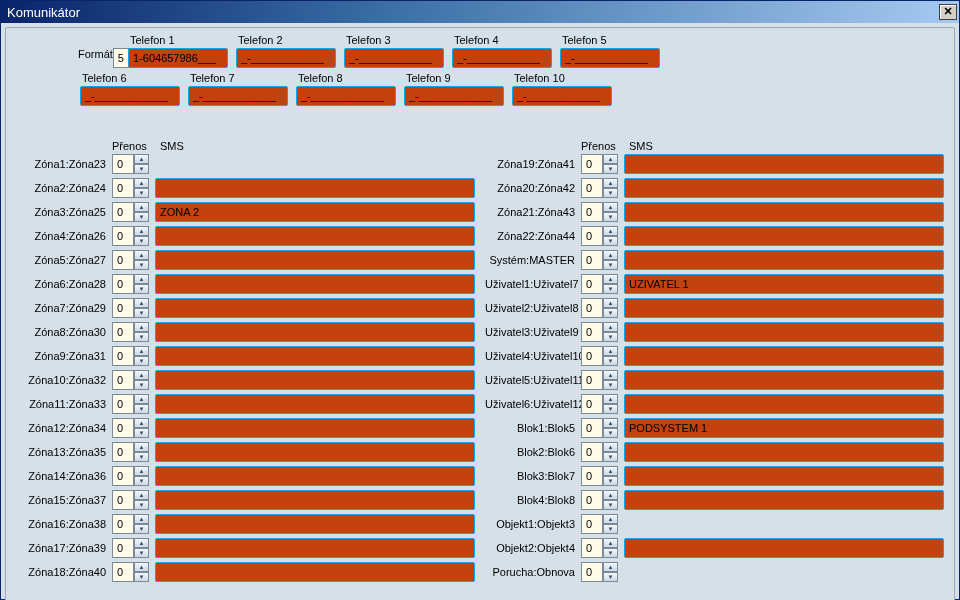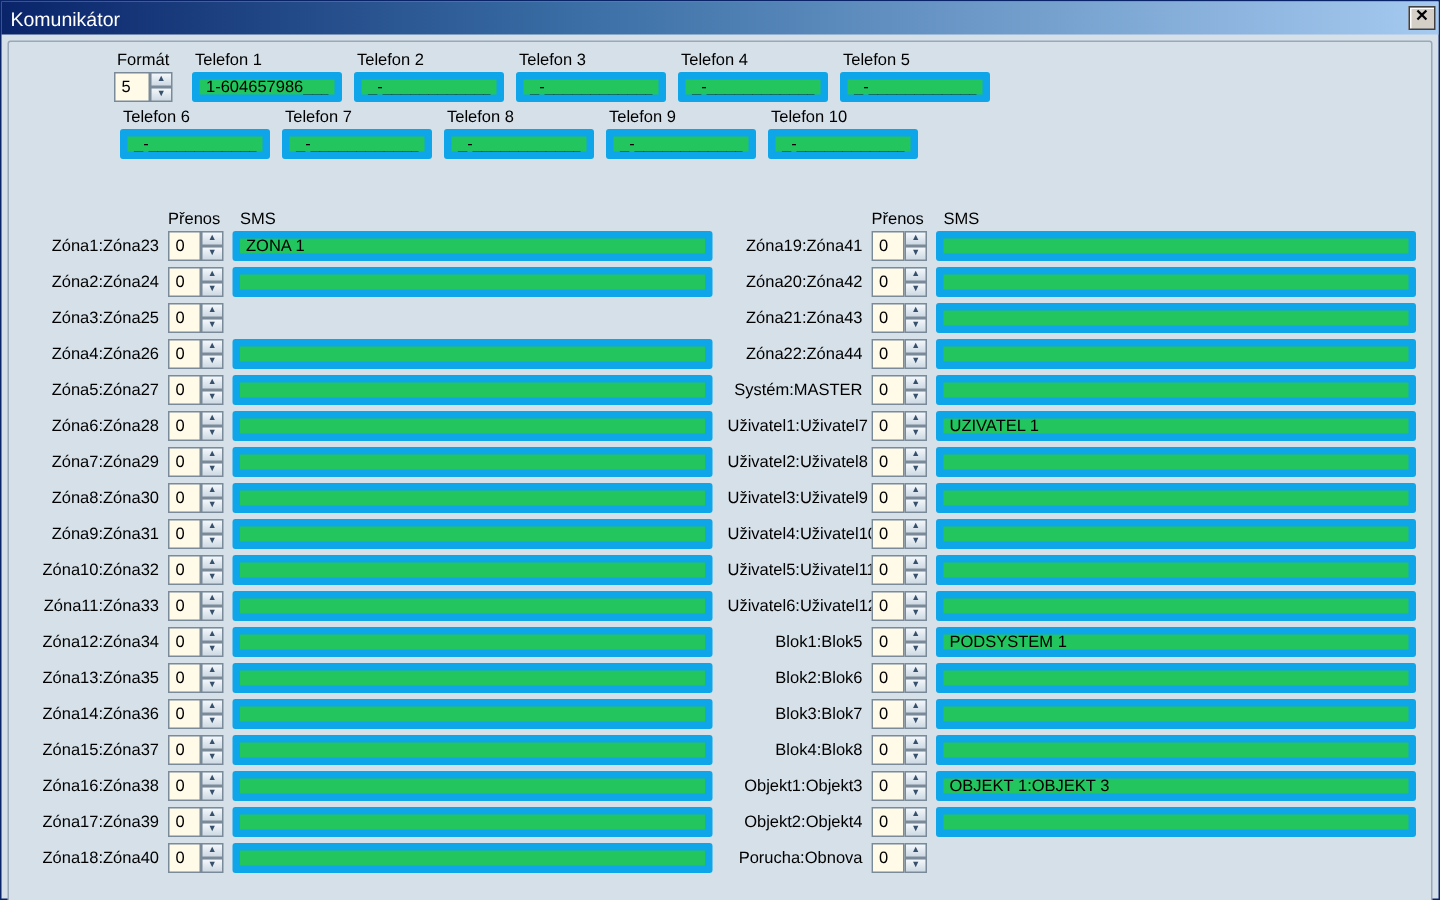--- a/index.html
+++ b/index.html
@@ -20,33 +20,33 @@
   .content {
     padding: 6px 10px 10px 10px;
     height: calc(100% - 22px);
     border: 1px solid #9aa8b8; margin: 4px; background: #d5e0e8;
     border-radius: 2px;
   }
   .top-section { margin-bottom: 10px; }
   .tel-row { display: flex; align-items: flex-end; gap: 8px; margin-bottom: 4px; margin-left: 60px;}
   .tel-col { display: flex; flex-direction: column; width: 100px; }
   .tel-col label, .fmt-col label { font-size: 11px; color: #000; margin-bottom: 2px; padding-left: 2px; }
-  .fmt-col { display: flex; flex-direction: column; width: 44px; }
+  .fmt-col { display: flex; width: 44px; }
   .spin { display: flex; }
   .spin input.num {
     width: 24px; height: 20px; border: 1px solid #7a8a99; background: #fffbe8;
     text-align: left; padding: 0 4px; font-size: 11px;
   }
   .spin .btns { display: flex; flex-direction: column; }
   .spin .btns button {
     width: 15px; height: 10px; border: 1px solid #7a8a99; background: linear-gradient(#f4f8fb,#cdd9e4);
     font-size: 6px; line-height: 6px; padding: 0; cursor: pointer; color: #37506b;
   }
   input.tel, input.sms {
-    height: 20px; border: 5px solid #0ea5e9; background: #22c55e;
+    height: 20px; border: 1px solid #0ea5e9; background: #c2410c;
     padding: 0 4px; font-size: 11px; color: #000;
     border-radius: 2px;
   }
   input.tel { width: 100px; }
   .zones { display: flex; gap: 10px; }
   .zone-col { flex: 1; margin-top: 24px; }
   .zone-header { display: flex; margin-bottom: 2px; font-size: 11px;}
   .zone-header .lbl-spacer { width: 96px; text-align: right; padding-right: 6px; }
   .zone-header .prenos-h { width: 44px; }
   .zone-header .sms-h { flex: 1; padding-left: 4px; }
@@ -131,21 +131,20 @@
           </div>
           <div class="zone-row">
             <div class="lbl">Zóna1:Zóna23</div>
       <div class="spin">
     <input class="num" value="0" style="">
     <div class="btns">
       <button>▲</button>
       <button>▼</button>
     </div>
   </div>
-      <input class="sms" value="ZONA 1" style="">
           </div>
           <div class="zone-row">
             <div class="lbl">Zóna2:Zóna24</div>
       <div class="spin">
     <input class="num" value="0" style="">
     <div class="btns">
       <button>▲</button>
       <button>▼</button>
     </div>
   </div>
@@ -153,20 +152,21 @@
           </div>
           <div class="zone-row">
             <div class="lbl">Zóna3:Zóna25</div>
       <div class="spin">
     <input class="num" value="0" style="">
     <div class="btns">
       <button>▲</button>
       <button>▼</button>
     </div>
   </div>
+      <input class="sms" value="ZONA 2" style="">
           </div>
           <div class="zone-row">
             <div class="lbl">Zóna4:Zóna26</div>
       <div class="spin">
     <input class="num" value="0" style="">
     <div class="btns">
       <button>▲</button>
       <button>▼</button>
     </div>
   </div>
@@ -500,21 +500,20 @@
           </div>
           <div class="zone-row">
             <div class="lbl">Objekt1:Objekt3</div>
       <div class="spin">
     <input class="num" value="0" style="">
     <div class="btns">
       <button>▲</button>
       <button>▼</button>
     </div>
   </div>
-      <input class="sms" value="OBJEKT 1:OBJEKT 3" style="">
           </div>
           <div class="zone-row">
             <div class="lbl">Objekt2:Objekt4</div>
       <div class="spin">
     <input class="num" value="0" style="">
     <div class="btns">
       <button>▲</button>
       <button>▼</button>
     </div>
   </div>

